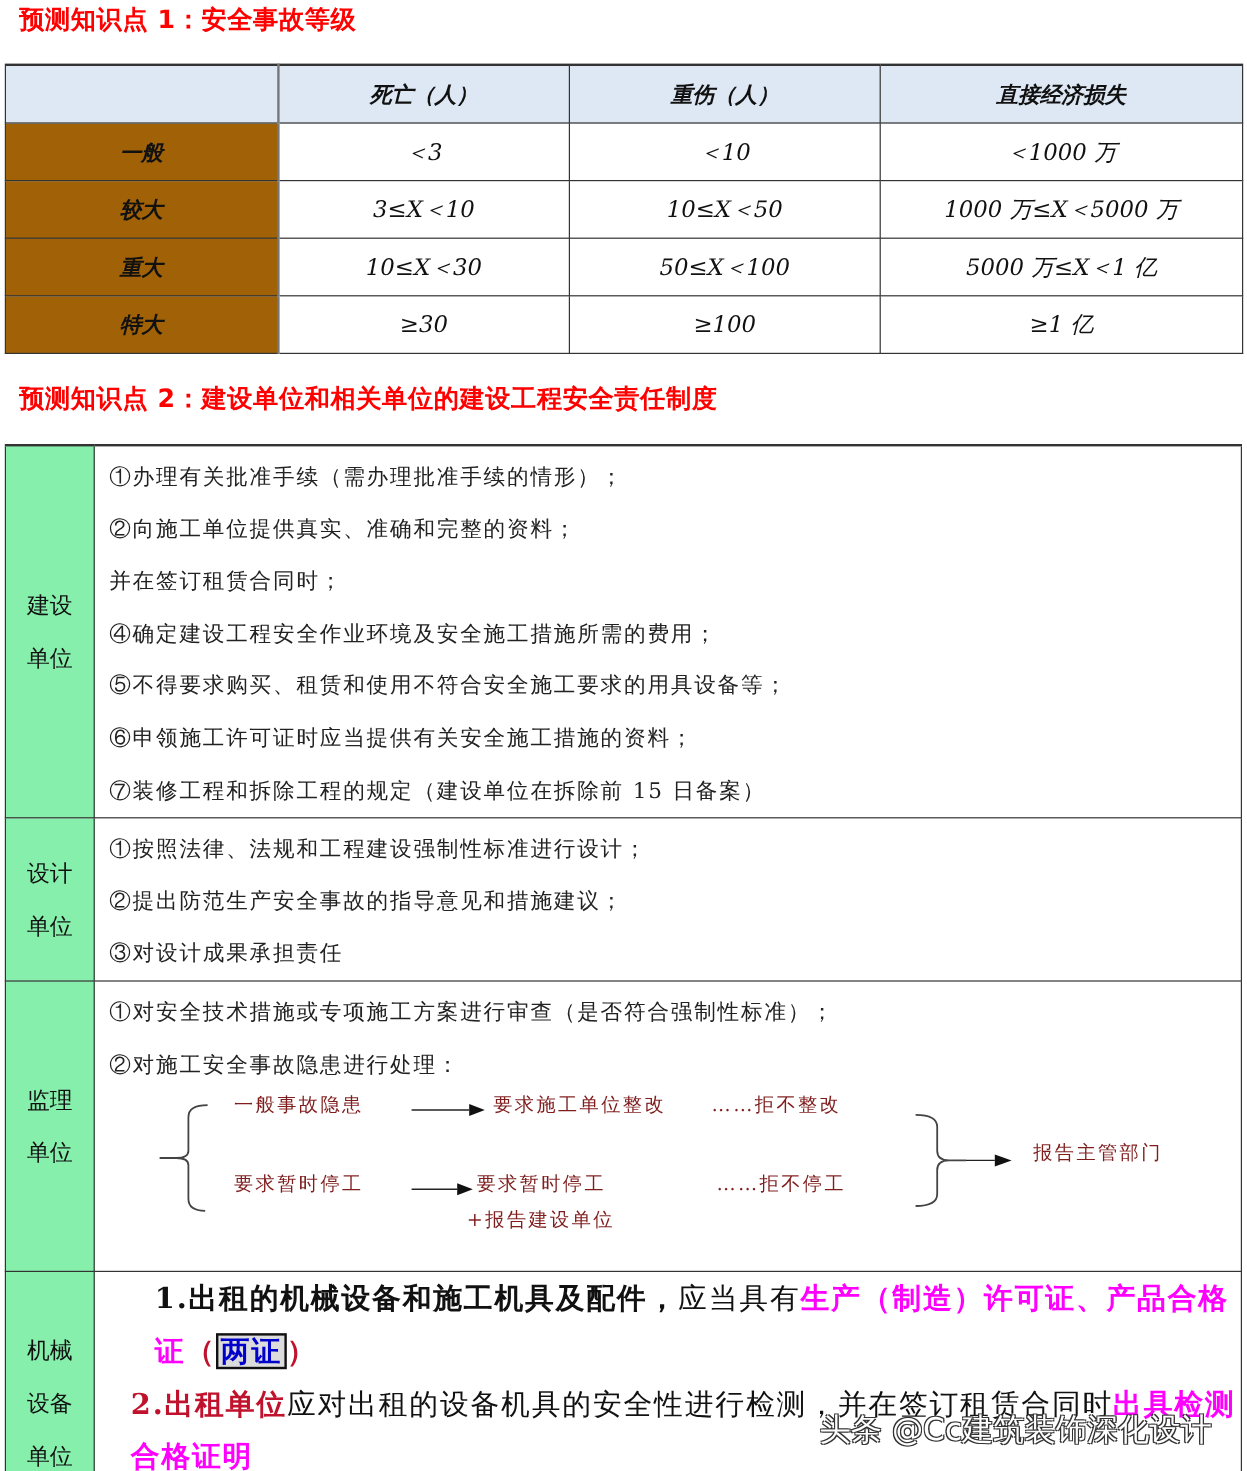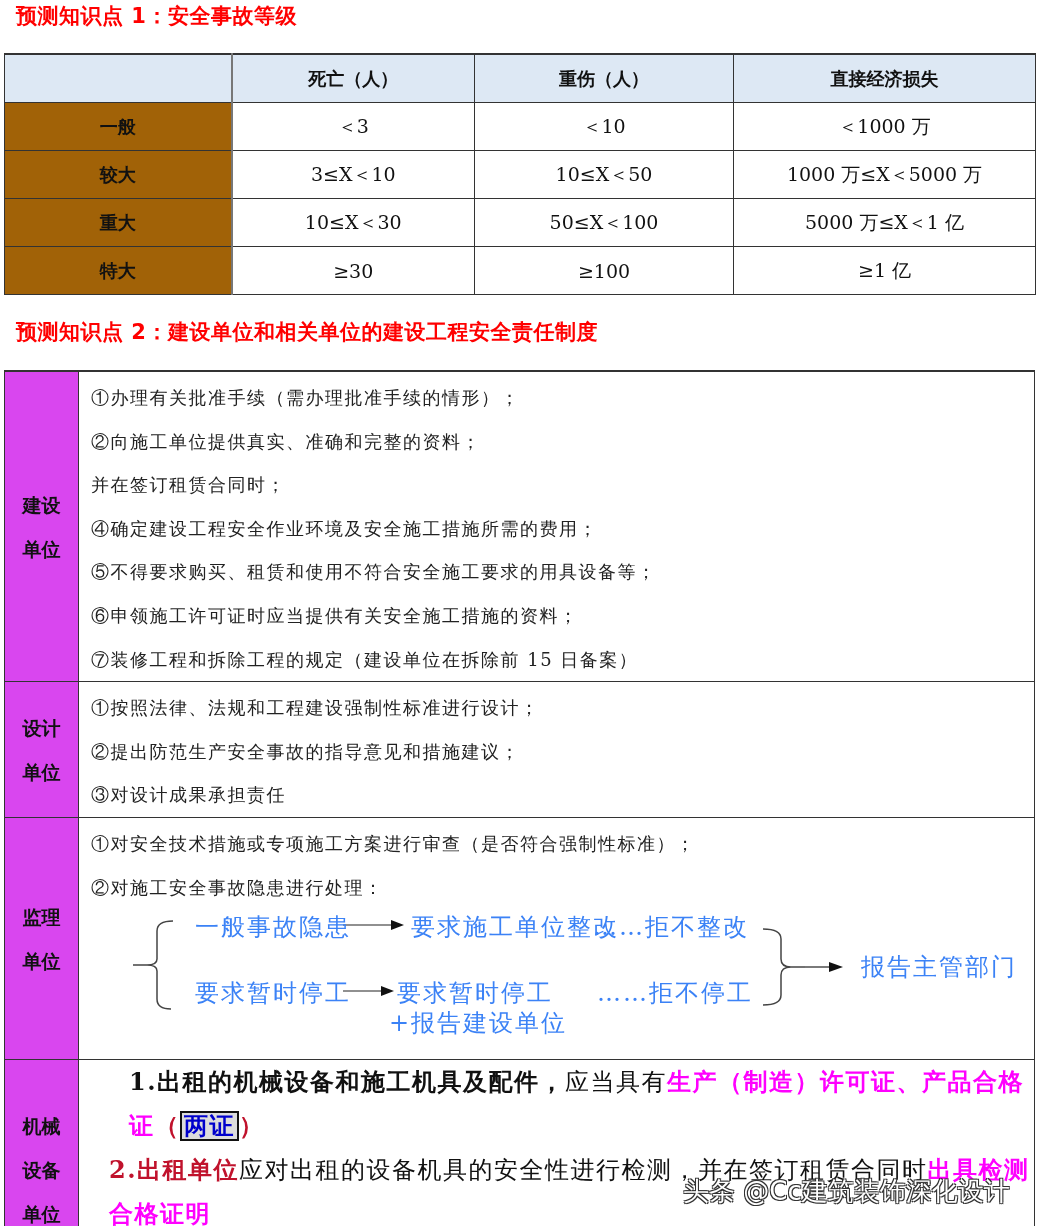--- a/index.html
+++ b/index.html
@@ -15,43 +15,43 @@
   #t1-title { top: 2px; }
   #t2-title { top: 318px; }
 
   
   table.grade {
     position: absolute; left: 4px; top: 53px; width: 1031px;
     border-collapse: collapse; table-layout: fixed;
   }
   table.grade td, table.grade th {
     border: 1px solid #333; text-align: center; height: 47px;
-    font-size: 19px; font-weight: normal; padding: 0;
+    font-size: 19px; font-weight: normal; padding: 0; font-style: italic;
   }
   table.grade th { background: #dde8f4; font-weight: bold; font-family: "DejaVu Sans", sans-serif; font-size: 18px; }
   table.grade td.rowhead { background: #a16207; font-weight: bold; font-family: "DejaVu Sans", sans-serif; font-size: 18px; }
   table.grade tr:first-child th { border-top: 2px solid #333; }
   table.grade th.c0 { border-right: 2px solid #777; }
   table.grade td.rowhead { border-right: 2px solid #777; }
 
   
   table.resp {
     position: absolute; left: 4px; top: 370px; width: 1031px;
     border-collapse: collapse; table-layout: fixed;
   }
   table.resp td { border: 1px solid #333; vertical-align: top; padding: 0; }
   table.resp tr:first-child td { border-top: 2px solid #333; }
   table.resp td.unit {
-    background: #d946ef; width: 74px; text-align: center; vertical-align: middle;
-    font-family: "DejaVu Sans", sans-serif; font-weight: bold; font-size: 19px; line-height: 44px;
+    background: #86efac; width: 74px; text-align: center; vertical-align: middle;
+    font-family: "DejaVu Sans", sans-serif; font-weight: normal; font-size: 19px; line-height: 44px;
   }
   table.resp td.body { padding: 4px 0 0 12px; }
   .item { font-size: 18px; line-height: 43.6px; white-space: nowrap; letter-spacing: 1.5px; color: #222; }
 
-  .flow { position: relative; height: 150px; font-size: 24px; color: #3b82f6; letter-spacing: 2px; }
+  .flow { position: relative; height: 150px; font-size: 16px; color: #7f1d1d; letter-spacing: 2px; }
   .flow span { position: absolute; white-space: nowrap; }
   .flow svg { position: absolute; left: 0; top: 0; }
 
   .mach { font-size: 24px; line-height: 43px; padding: 2px 8px 0 4px; letter-spacing: 1.5px; }
   .mach .l1 { padding-left: 50px; }
   .mach .l2 { padding-left: 30px; }
   .bold { font-weight: bold; }
   .red { color: #c0122c; font-weight: bold; }
   .pink { color: #ff00ff; font-weight: bold; }
   .boxed {

